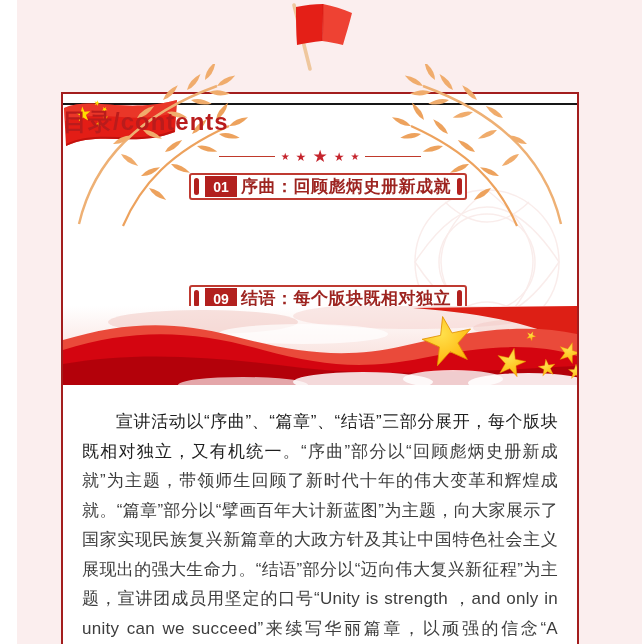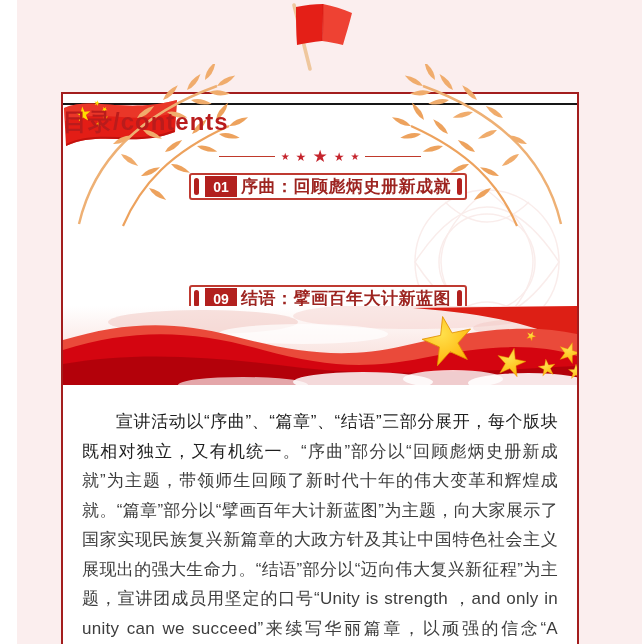--- a/index.html
+++ b/index.html
@@ -169,21 +169,21 @@
 
     <div class="toc-item i0">
       <span class="pill l"></span>
       <span class="toc-num">01</span>
       <span class="toc-label">序曲：回顾彪炳史册新成就</span>
       <span class="pill r"></span>
     </div>
     <div class="toc-item i2">
       <span class="pill l"></span>
       <span class="toc-num">09</span>
-      <span class="toc-label">结语：擘画百年大计新蓝图</span>
+      <span class="toc-label">结语：每个版块既相对独立</span>
       <span class="pill r"></span>
     </div>
 
     <div class="band">
       <svg viewBox="0 0 514 79" preserveAspectRatio="none">
         <defs>
           <linearGradient id="sky" x1="0" y1="0" x2="0" y2="1">
             <stop offset="0" stop-color="#ffffff"></stop>
               <stop offset="1" stop-color="#f6d3cd"></stop>
           </linearGradient>

